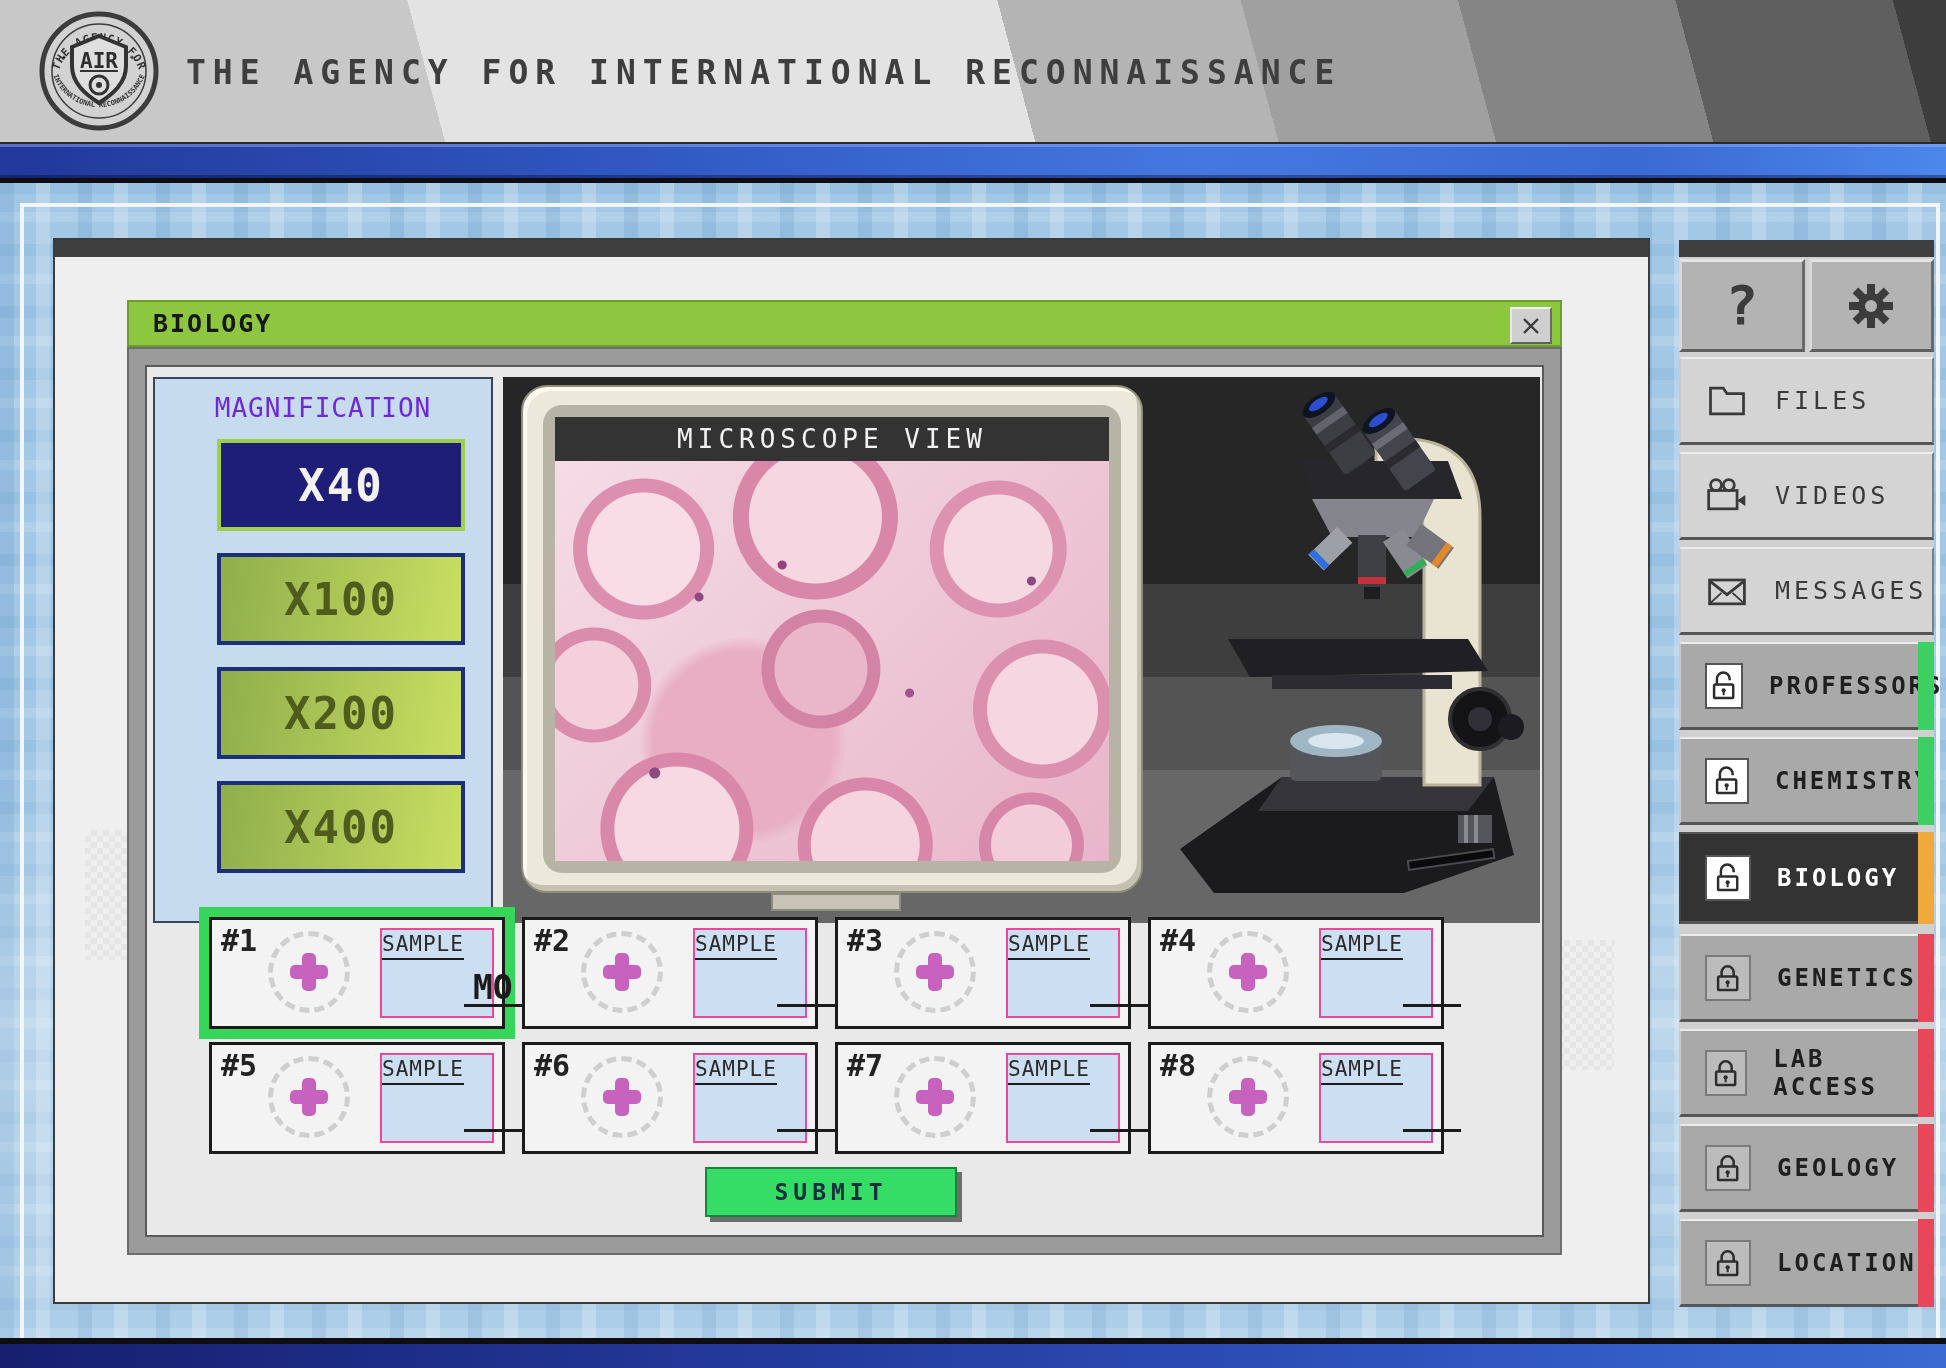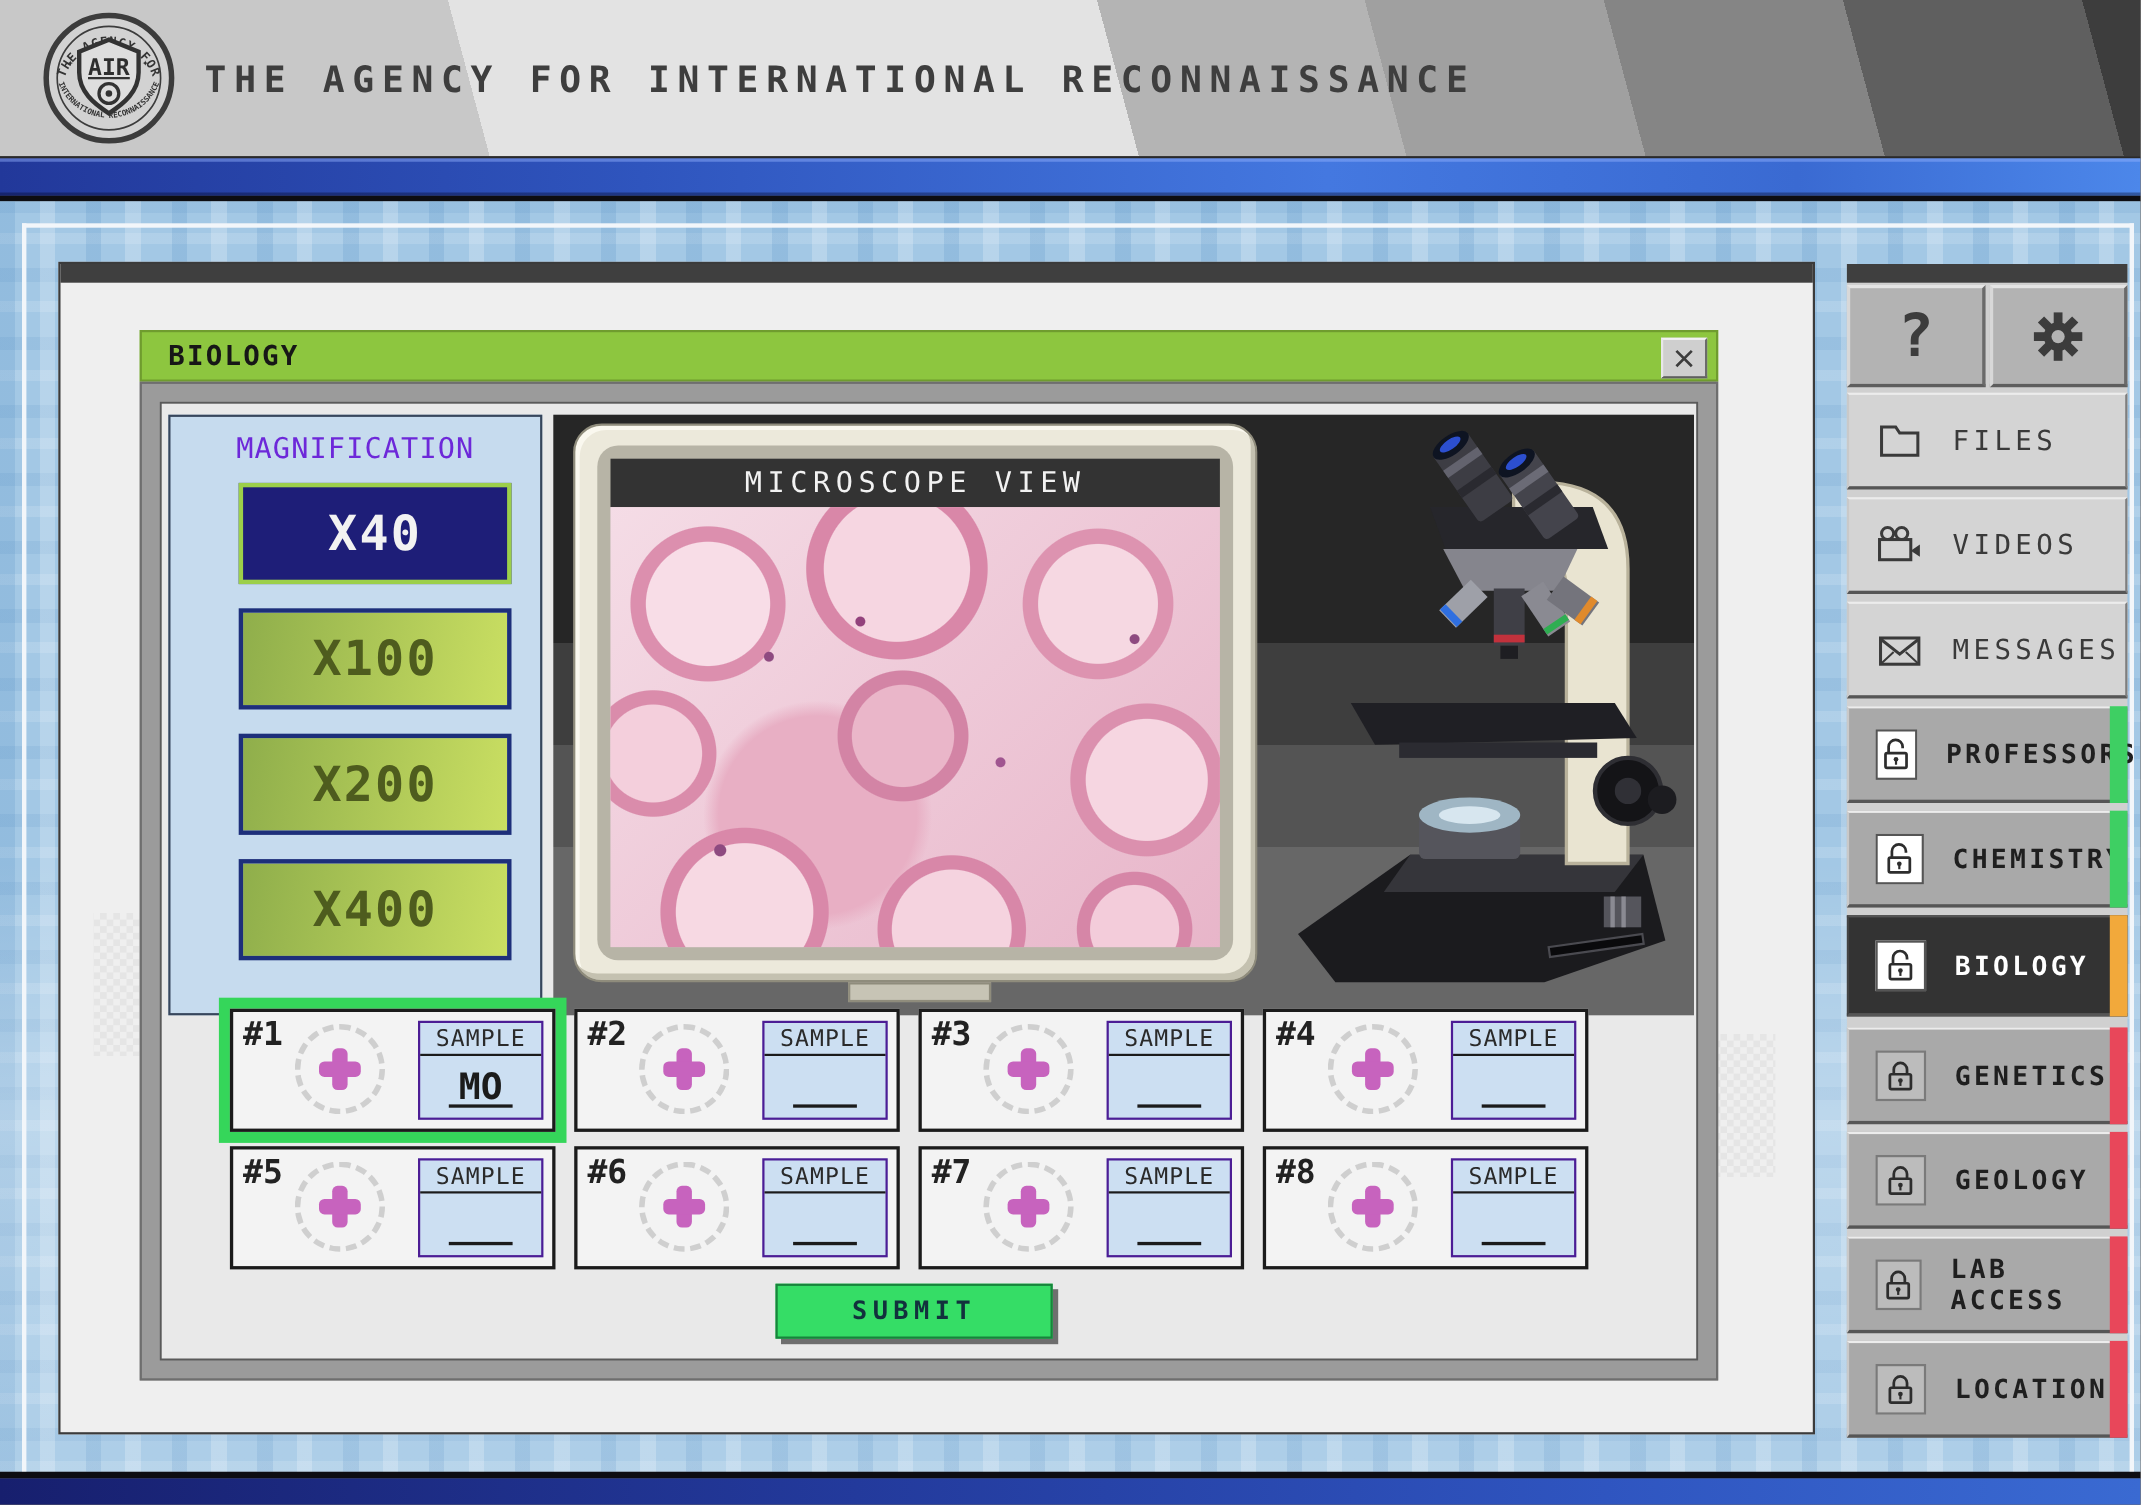--- a/index.html
+++ b/index.html
@@ -134,21 +134,21 @@
   .sample-slot.selected { box-shadow:0 0 0 10px #35d65a; }
   .slot-num { position:absolute; left:9px; top:3px; font-size:30px; font-weight:600; color:#222; }
   .slot-dish { position:absolute; left:56px; top:11px; width:82px; height:82px;
     border:5px dashed #cfcfcf; border-radius:50%; }
   .plus { position:absolute; left:50%; top:50%; width:38px; height:38px; transform:translate(-50%,-50%); }
   .plus::before, .plus::after { content:""; position:absolute; background:#c763be; border-radius:5px; }
   .plus::before { left:12px; top:0; width:14px; height:38px; }
   .plus::after  { left:0; top:12px; width:38px; height:14px; }
   .sample-box {
     position:absolute; right:8px; top:8px; bottom:8px; width:114px;
-    background:#ccdff2; border:2px solid #4c1d95; display:flex; flex-direction:column;
+    background:#ccdff2; border:2px solid #ec4899; display:flex; flex-direction:row;
   }
   .sample-box-label {
     height:30px; border-bottom:2px solid #1b1b1b; display:flex; align-items:center; justify-content:center;
     font-size:21px; color:#2a2a2a; letter-spacing:1px;
   }
   .sample-input { flex:1; display:flex; align-items:flex-end; justify-content:center; padding-bottom:9px; }
   .sample-value {
     display:inline-block; min-width:58px; text-align:center; border-bottom:3px solid #1b1b1b;
     font-size:33px; font-weight:bold; line-height:1.0; color:#1b1b1b;
   }
@@ -524,44 +524,44 @@
         </div>
         <div class="side-item locked">
           <span class="lock-box gray">
             <svg viewBox="0 0 48 48">
               <rect x="10" y="22" width="27" height="19" rx="2" fill="none" stroke="#2d2d2d" stroke-width="3.5"></rect>
               <path d="M15 22 V16 a8.5 8.5 0 0 1 17 0 V22" fill="none" stroke="#2d2d2d" stroke-width="3.5"></path>
               <circle cx="23.5" cy="30" r="3" fill="#2d2d2d"></circle>
               <rect x="22.1" y="31" width="2.8" height="6" fill="#2d2d2d"></rect>
             </svg>
           </span>
+          <span class="side-label">LAB ACCESS</span>
+          <div class="side-strip" style="background: rgb(232, 71, 90);"></div>
+        </div>
+        <div class="side-item locked">
+          <span class="lock-box gray">
+            <svg viewBox="0 0 48 48">
+              <rect x="10" y="22" width="27" height="19" rx="2" fill="none" stroke="#2d2d2d" stroke-width="3.5"></rect>
+              <path d="M15 22 V16 a8.5 8.5 0 0 1 17 0 V22" fill="none" stroke="#2d2d2d" stroke-width="3.5"></path>
+              <circle cx="23.5" cy="30" r="3" fill="#2d2d2d"></circle>
+              <rect x="22.1" y="31" width="2.8" height="6" fill="#2d2d2d"></rect>
+            </svg>
+          </span>
           <span class="side-label">GEOLOGY</span>
           <div class="side-strip" style="background: rgb(232, 71, 90);"></div>
         </div>
         <div class="side-item locked">
           <span class="lock-box gray">
             <svg viewBox="0 0 48 48">
               <rect x="10" y="22" width="27" height="19" rx="2" fill="none" stroke="#2d2d2d" stroke-width="3.5"></rect>
               <path d="M15 22 V16 a8.5 8.5 0 0 1 17 0 V22" fill="none" stroke="#2d2d2d" stroke-width="3.5"></path>
               <circle cx="23.5" cy="30" r="3" fill="#2d2d2d"></circle>
               <rect x="22.1" y="31" width="2.8" height="6" fill="#2d2d2d"></rect>
             </svg>
           </span>
-          <span class="side-label">LAB ACCESS</span>
-          <div class="side-strip" style="background: rgb(232, 71, 90);"></div>
-        </div>
-        <div class="side-item locked">
-          <span class="lock-box gray">
-            <svg viewBox="0 0 48 48">
-              <rect x="10" y="22" width="27" height="19" rx="2" fill="none" stroke="#2d2d2d" stroke-width="3.5"></rect>
-              <path d="M15 22 V16 a8.5 8.5 0 0 1 17 0 V22" fill="none" stroke="#2d2d2d" stroke-width="3.5"></path>
-              <circle cx="23.5" cy="30" r="3" fill="#2d2d2d"></circle>
-              <rect x="22.1" y="31" width="2.8" height="6" fill="#2d2d2d"></rect>
-            </svg>
-          </span>
           <span class="side-label">LOCATION</span>
           <div class="side-strip" style="background: rgb(232, 71, 90);"></div>
         </div>
       </div>
   </div>
 
   <div class="bar-bottom-line"></div>
   <div class="bar-bottom"></div>
 
 </div>

